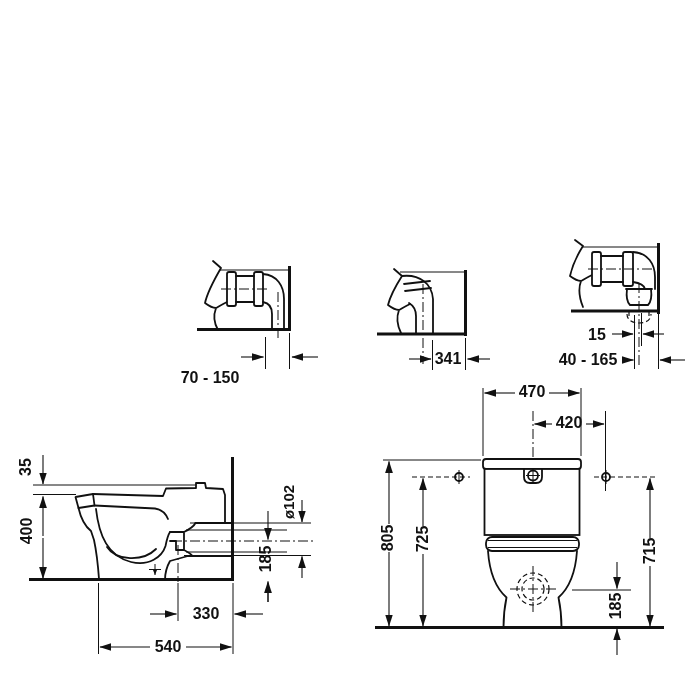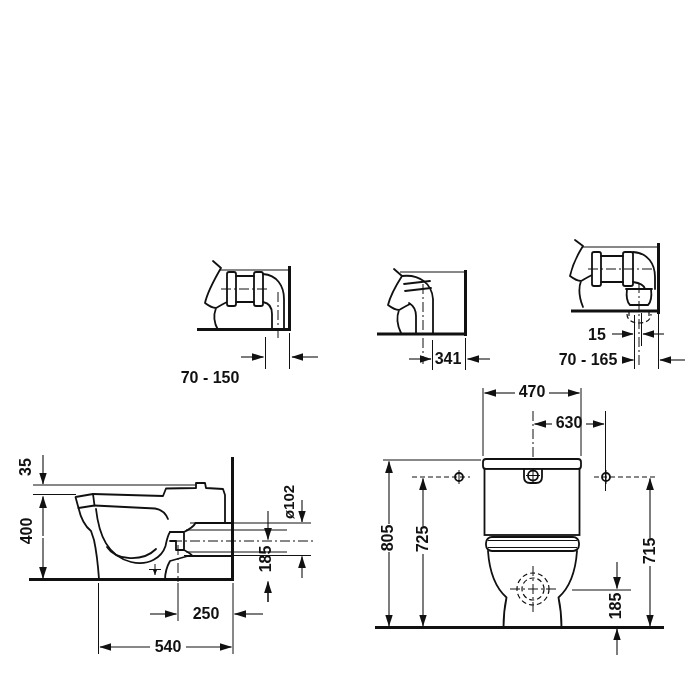--- a/index.html
+++ b/index.html
@@ -137,29 +137,29 @@
     <line class="dim" x1="650" y1="538" x2="650" y2="478.5" marker-end="url(#arw)"></line>
     <line class="dim" x1="650" y1="566" x2="650" y2="626" marker-end="url(#arw)"></line>
     <line class="dim" x1="617" y1="562" x2="617" y2="588.5" marker-end="url(#arw)"></line>
     <line class="dim" x1="617" y1="655" x2="617" y2="629" marker-end="url(#arw)"></line>
   </g>
 </svg>
 
 <div class="lbl" style="left:210px;top:378px">70 - 150</div>
 <div class="lbl" style="left:448px;top:359px">341</div>
 <div class="lbl" style="left:597px;top:335px">15</div>
-<div class="lbl" style="left:588px;top:360px">70 - 165</div>
+<div class="lbl" style="left:588px;top:360px">40 - 165</div>
 
 <div class="lbl v" style="left:26px;top:467px">35</div>
 <div class="lbl v" style="left:27px;top:531px">400</div>
 <div class="lbl v s" style="left:288px;top:502px">ø102</div>
 <div class="lbl v" style="left:266px;top:559px">185</div>
-<div class="lbl" style="left:206px;top:614px">250</div>
+<div class="lbl" style="left:206px;top:614px">330</div>
 <div class="lbl" style="left:168px;top:647px">540</div>
 
 <div class="lbl" style="left:532px;top:392px">470</div>
-<div class="lbl" style="left:569px;top:423px">630</div>
+<div class="lbl" style="left:569px;top:423px">420</div>
 <div class="lbl v" style="left:388px;top:538px">805</div>
 <div class="lbl v" style="left:423px;top:539px">725</div>
 <div class="lbl v" style="left:650px;top:551px">715</div>
 <div class="lbl v" style="left:616px;top:606px">185</div>
 
 </div>
 
 </body></html>

